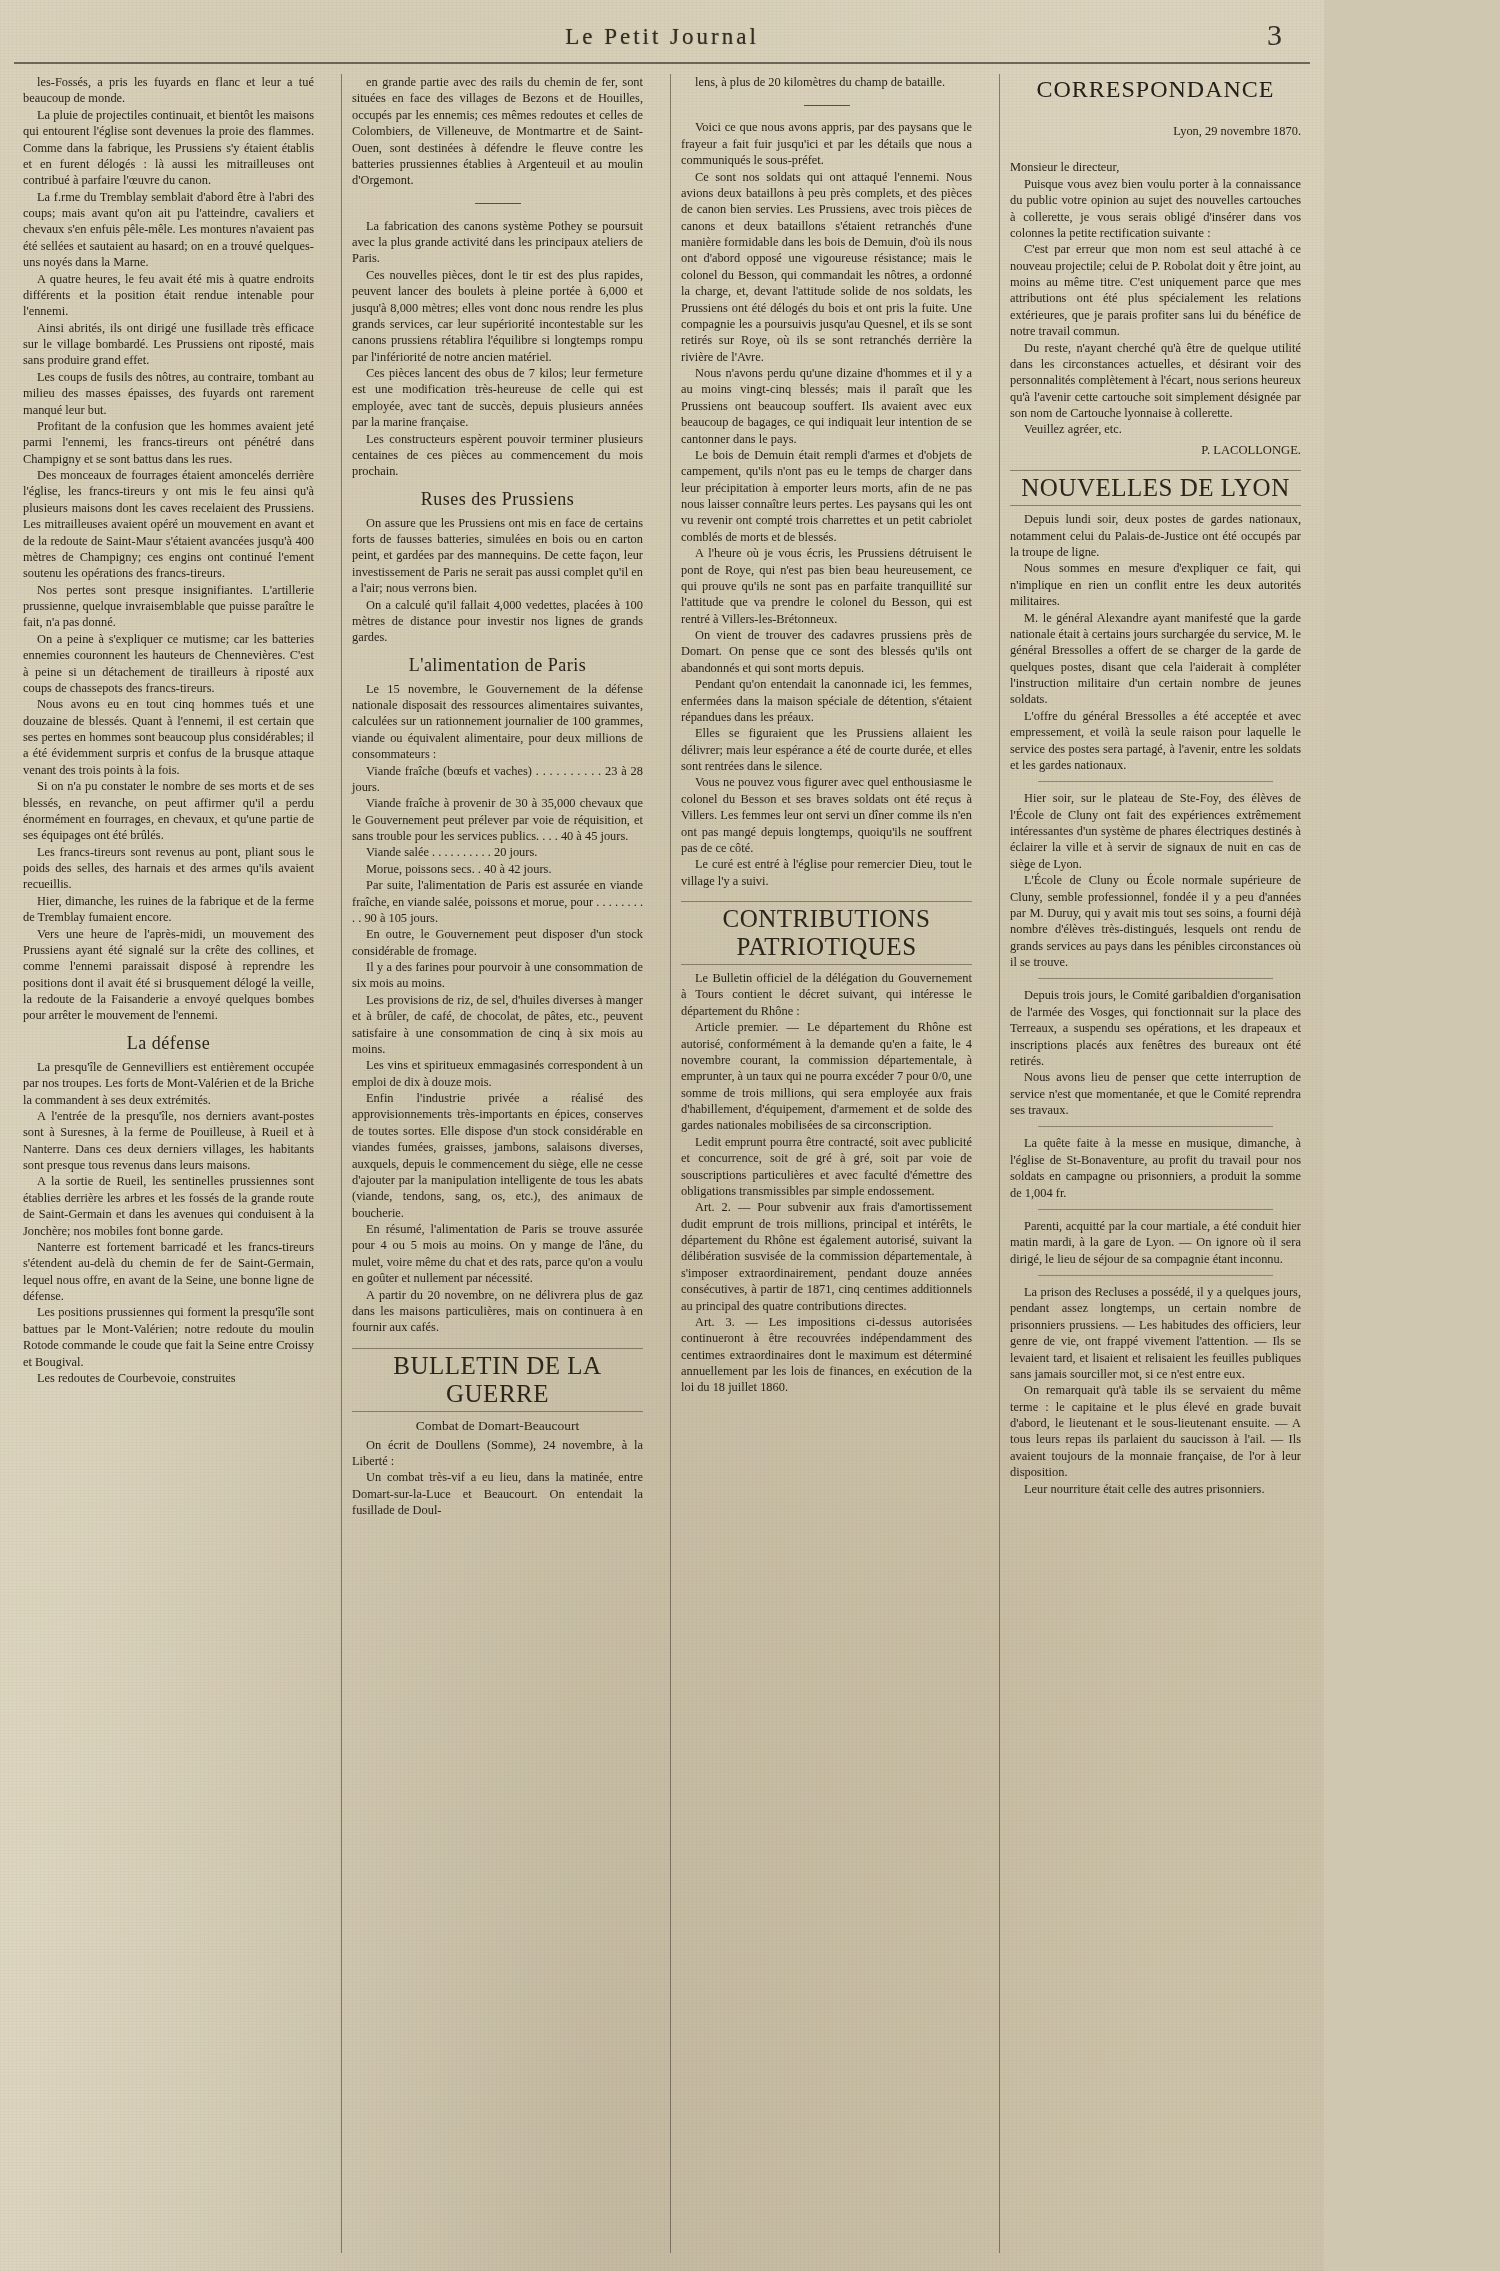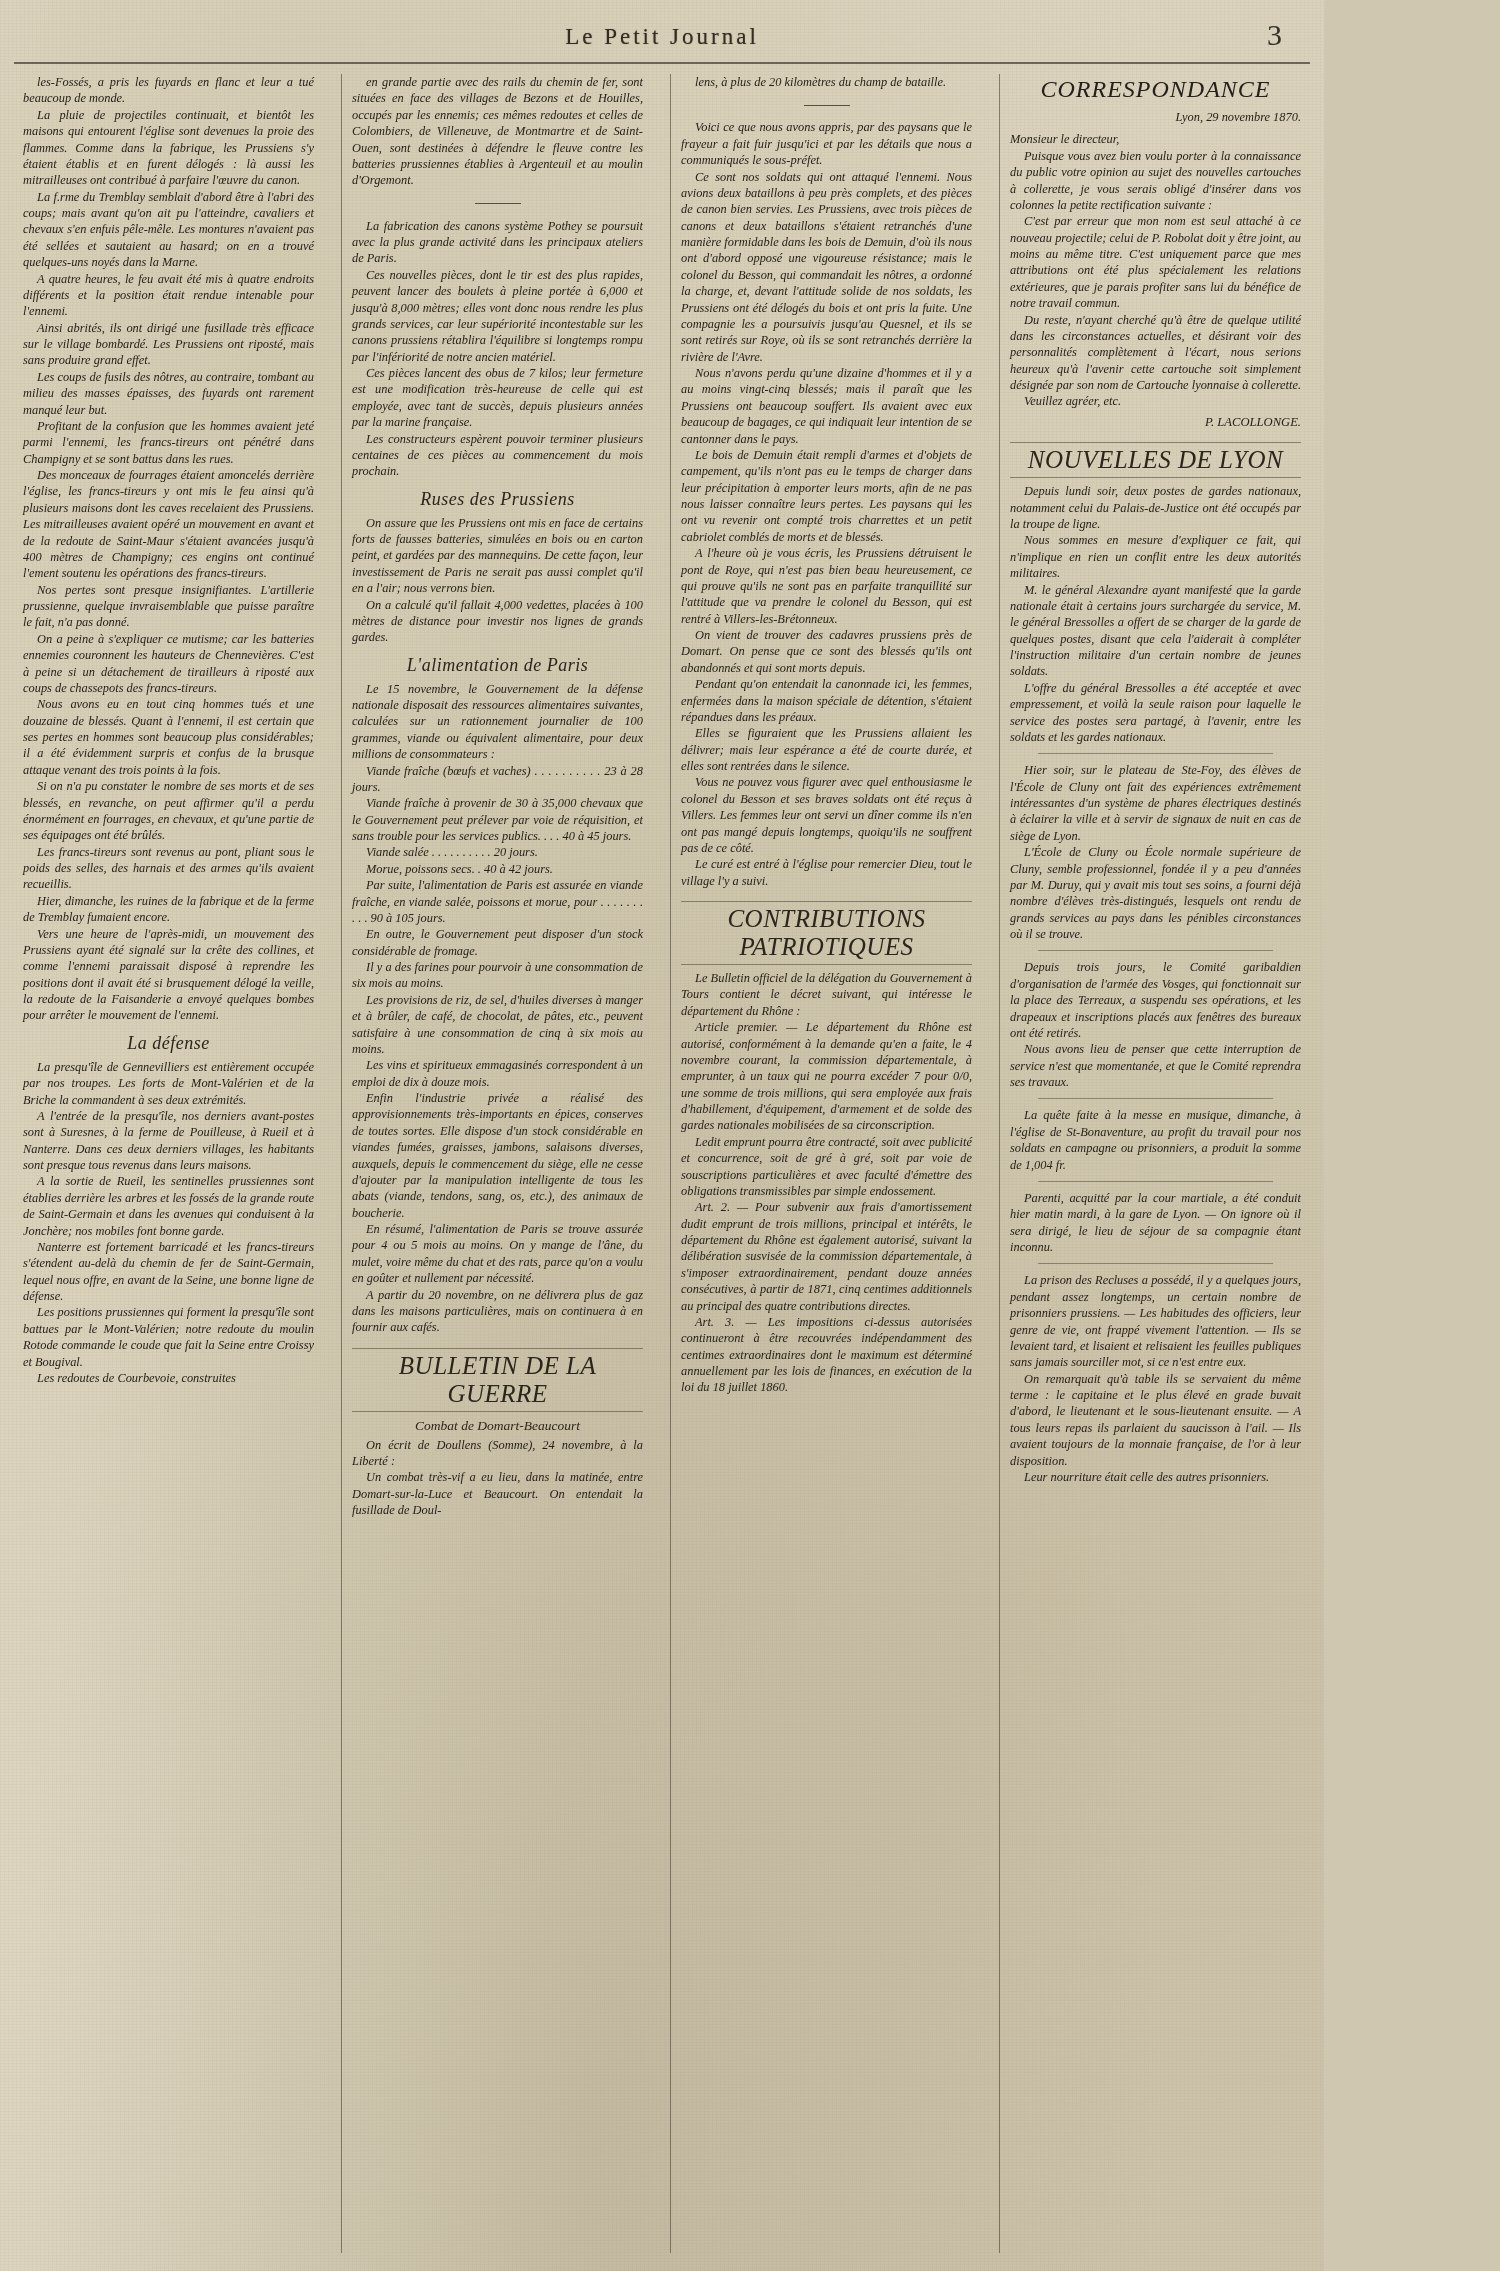--- a/index.html
+++ b/index.html
@@ -60,21 +60,20 @@
     opacity: 0.75;
   }
   .columns {
     position: absolute;
     top: 74px;
     left: 12px;
     right: 12px;
     bottom: 18px;
     display: flex;
     gap: 16px;
-    font-style: italic;
   }
   .col {
     flex: 1 1 0;
     padding: 0 11px;
     box-sizing: border-box;
     position: relative;
     overflow: hidden;
   }
   .col + .col::before {
     content: "";
@@ -135,21 +134,21 @@
   }
   .right-head {
     text-align: center;
     font-size: 24px;
     margin: 2px 0 6px 0;
     letter-spacing: 1px;
   }
   .small-right {
     text-align: right;
     font-size: 12.4px;
-    margin: 6px 0;
+    margin: 20px 0;
     text-indent: 0;
   }
   .sig {
     text-align: right;
     font-size: 12.6px;
     margin: 4px 0 2px 0;
     text-indent: 0;
   }
 </style>
 </head>

